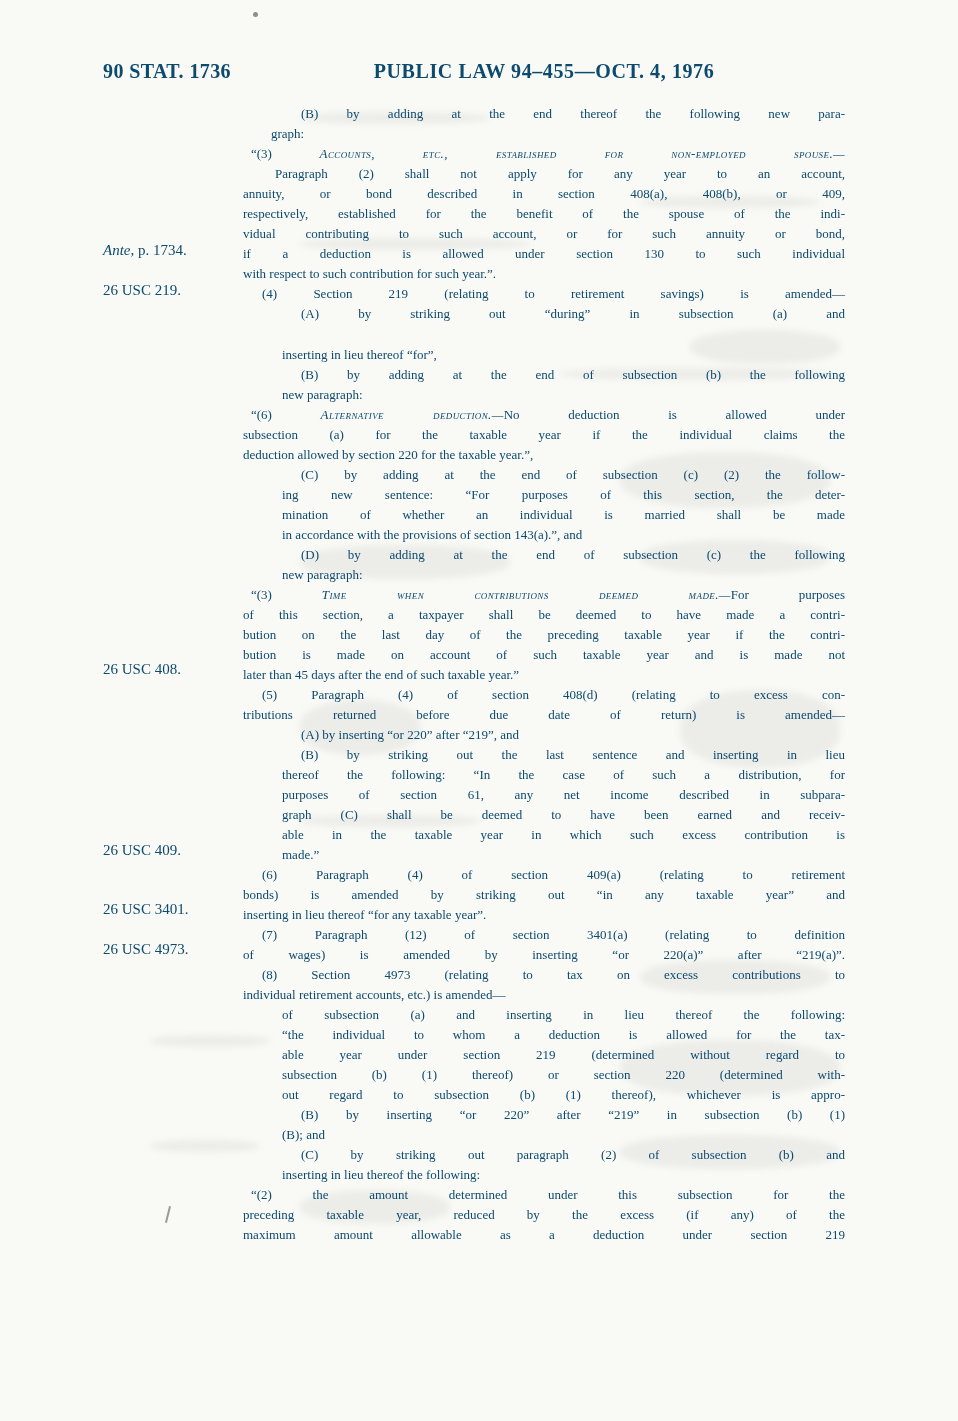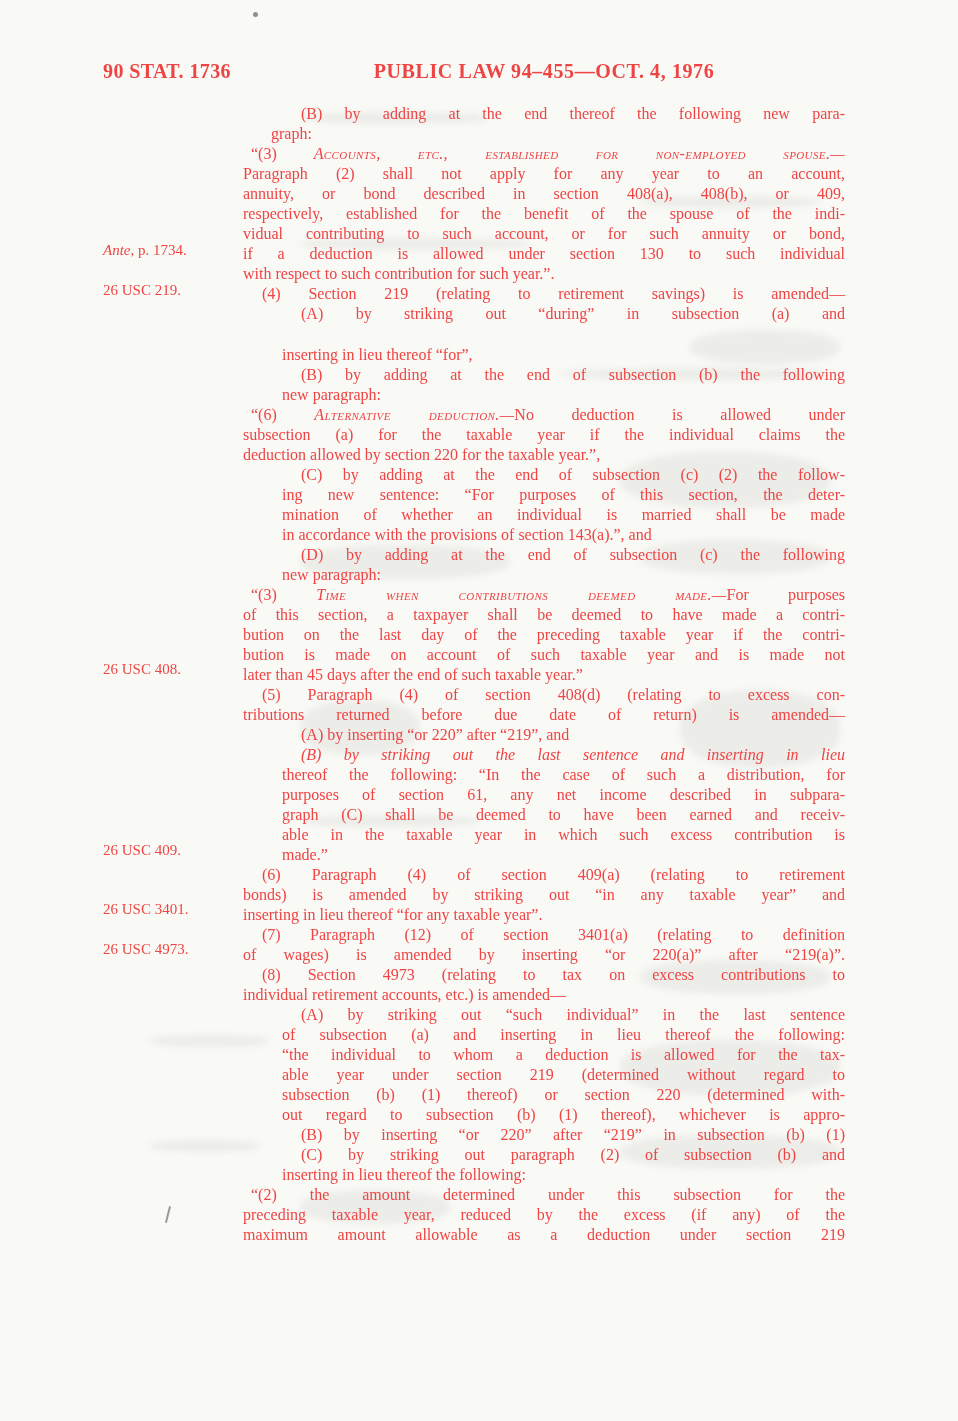--- a/index.html
+++ b/index.html
@@ -4,39 +4,39 @@
 <style>
   html, body { margin: 0; padding: 0; background: #e9e9e7; }
   .page {
     position: relative;
     width: 958px;
     height: 1421px;
     margin: 0 auto;
     background: #f9f9f6;
     overflow: hidden;
     font-family: "Liberation Serif", "DejaVu Serif", serif;
-    color: #ef4444;
+    color: #0c4a6e;
   }
 
   
   .stat-number {
     position: absolute; left: 103px; top: 60px;
     font-size: 20px; font-weight: bold; letter-spacing: 0.4px;
     white-space: nowrap;
   }
   .law-title {
     position: absolute; left: 243px; top: 60px; width: 602px;
     text-align: center; font-size: 20px; font-weight: bold;
     letter-spacing: 0.6px; white-space: nowrap;
   }
 
   
   .body-col {
     position: absolute; left: 243px; top: 104px; width: 602px;
-    font-size: 16px; line-height: 20px;
+    font-size: 13px; line-height: 20px;
   }
   .line { min-height: 20px; white-space: normal; }
   .line.j { text-align: justify; text-align-last: justify; text-justify: inter-word; }
   .line.nj { text-align: left; text-align-last: left; }
   .sc { font-variant: small-caps; letter-spacing: 0.4px; font-style: italic; }
 
   
   .note {
     position: absolute; left: 103px; width: 138px;
     font-size: 15px; line-height: 17px; white-space: nowrap;
@@ -110,21 +110,21 @@
   <div class="note n2"><span>26 USC 219.</span></div>
   <div class="note n3"><span>26 USC 408.</span></div>
   <div class="note n4"><span>26 USC 409.</span></div>
   <div class="note n5"><span>26 USC 3401.</span></div>
   <div class="note n6"><span>26 USC 4973.</span></div>
 
   <main class="body-col" id="body-col">
       <div class="line j" style="padding-left: 58px;"><span>(B) by adding at the end thereof the following new para-</span></div>
       <div class="line nj" style="padding-left: 28px;"><span>graph:</span></div>
       <div class="line j" style="padding-left: 8px;"><span>“(3) </span><span class="sc">Accounts, etc., established for non-employed spouse.—</span></div>
-      <div class="line j" style="padding-left: 0px;"><span>Paragraph (2) shall not apply for any year to an account,</span></div>
+      <div class="line j" style="padding-left: 0px; margin-left: 32px;"><span>Paragraph (2) shall not apply for any year to an account,</span></div>
       <div class="line j" style="padding-left: 0px;"><span>annuity, or bond described in section 408(a), 408(b), or 409,</span></div>
       <div class="line j" style="padding-left: 0px;"><span>respectively, established for the benefit of the spouse of the indi-</span></div>
       <div class="line j" style="padding-left: 0px;"><span>vidual contributing to such account, or for such annuity or bond,</span></div>
       <div class="line j" style="padding-left: 0px;"><span>if a deduction is allowed under section 130 to such individual</span></div>
       <div class="line nj" style="padding-left: 0px;"><span>with respect to such contribution for such year.”.</span></div>
       <div class="line j" style="padding-left: 19px;"><span>(4) Section 219 (relating to retirement savings) is amended—</span></div>
       <div class="line j" style="padding-left: 58px;"><span>(A) by striking out “during” in subsection (a) and</span></div>
       <div class="line nj" style="padding-left: 39px; margin-top: 21px;"><span>inserting in lieu thereof “for”,</span></div>
       <div class="line j" style="padding-left: 58px;"><span>(B) by adding at the end of subsection (b) the following</span></div>
       <div class="line nj" style="padding-left: 39px;"><span>new paragraph:</span></div>
@@ -138,40 +138,40 @@
       <div class="line j" style="padding-left: 58px;"><span>(D) by adding at the end of subsection (c) the following</span></div>
       <div class="line nj" style="padding-left: 39px;"><span>new paragraph:</span></div>
       <div class="line j" style="padding-left: 8px;"><span>“(3) </span><span class="sc">Time when contributions deemed made.—</span><span>For purposes</span></div>
       <div class="line j" style="padding-left: 0px;"><span>of this section, a taxpayer shall be deemed to have made a contri-</span></div>
       <div class="line j" style="padding-left: 0px;"><span>bution on the last day of the preceding taxable year if the contri-</span></div>
       <div class="line j" style="padding-left: 0px;"><span>bution is made on account of such taxable year and is made not</span></div>
       <div class="line nj" style="padding-left: 0px;"><span>later than 45 days after the end of such taxable year.”</span></div>
       <div class="line j" style="padding-left: 19px;"><span>(5) Paragraph (4) of section 408(d) (relating to excess con-</span></div>
       <div class="line j" style="padding-left: 0px;"><span>tributions returned before due date of return) is amended—</span></div>
       <div class="line nj" style="padding-left: 58px;"><span>(A) by inserting “or 220” after “219”, and</span></div>
-      <div class="line j" style="padding-left: 58px; font-style: italic;"><span>(B) by striking out the last sentence and inserting in lieu</span></div>
+      <div class="line j" style="padding-left: 58px;"><span>(B) by striking out the last sentence and inserting in lieu</span></div>
       <div class="line j" style="padding-left: 39px;"><span>thereof the following: “In the case of such a distribution, for</span></div>
       <div class="line j" style="padding-left: 39px;"><span>purposes of section 61, any net income described in subpara-</span></div>
       <div class="line j" style="padding-left: 39px;"><span>graph (C) shall be deemed to have been earned and receiv-</span></div>
       <div class="line j" style="padding-left: 39px;"><span>able in the taxable year in which such excess contribution is</span></div>
       <div class="line nj" style="padding-left: 39px;"><span>made.”</span></div>
       <div class="line j" style="padding-left: 19px;"><span>(6) Paragraph (4) of section 409(a) (relating to retirement</span></div>
       <div class="line j" style="padding-left: 0px;"><span>bonds) is amended by striking out “in any taxable year” and</span></div>
       <div class="line nj" style="padding-left: 0px;"><span>inserting in lieu thereof “for any taxable year”.</span></div>
       <div class="line j" style="padding-left: 19px; font-family: Liberation Serif, serif;"><span>(7) Paragraph (12) of section 3401(a) (relating to definition</span></div>
       <div class="line j" style="padding-left: 0px;"><span>of wages) is amended by inserting “or 220(a)” after “219(a)”.</span></div>
       <div class="line j" style="padding-left: 19px;"><span>(8) Section 4973 (relating to tax on excess contributions to</span></div>
       <div class="line nj" style="padding-left: 0px; text-align: right;"><span>individual retirement accounts, etc.) is amended—</span></div>
-      <div class="line j" style="padding-left: 58px;"><span>(A) by striking out “such individual” in the last sentence</span></div>
       <div class="line j" style="padding-left: 39px;"><span>of subsection (a) and inserting in lieu thereof the following:</span></div>
       <div class="line j" style="padding-left: 39px;"><span>“the individual to whom a deduction is allowed for the tax-</span></div>
       <div class="line j" style="padding-left: 39px;"><span>able year under section 219 (determined without regard to</span></div>
       <div class="line j" style="padding-left: 39px;"><span>subsection (b) (1) thereof) or section 220 (determined with-</span></div>
       <div class="line j" style="padding-left: 39px;"><span>out regard to subsection (b) (1) thereof), whichever is appro-</span></div>
       <div class="line j" style="padding-left: 58px;"><span>(B) by inserting “or 220” after “219” in subsection (b) (1)</span></div>
+      <div class="line nj" style="padding-left: 39px;"><span>(B); and</span></div>
       <div class="line j" style="padding-left: 58px;"><span>(C) by striking out paragraph (2) of subsection (b) and</span></div>
       <div class="line nj" style="padding-left: 39px;"><span>inserting in lieu thereof the following:</span></div>
       <div class="line j" style="padding-left: 8px;"><span>“(2) the amount determined under this subsection for the</span></div>
       <div class="line j" style="padding-left: 0px;"><span>preceding taxable year, reduced by the excess (if any) of the</span></div>
       <div class="line j" style="padding-left: 0px;"><span>maximum amount allowable as a deduction under section 219</span></div>
     </main>
 
 </div>
 
 </body></html>

